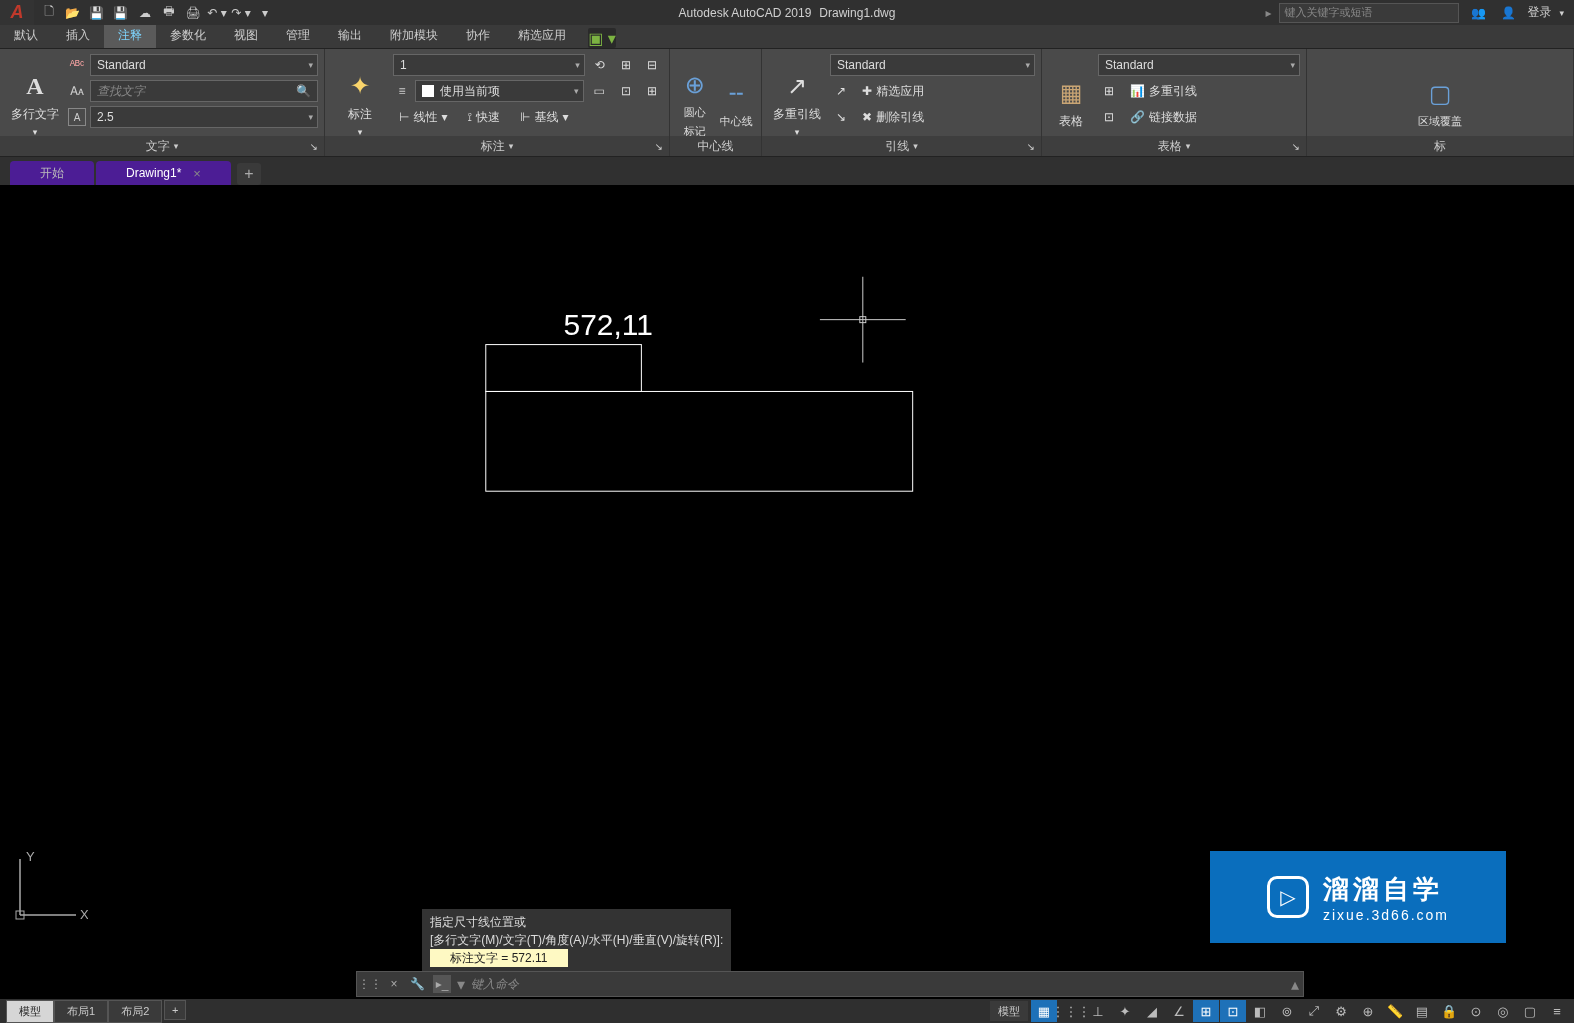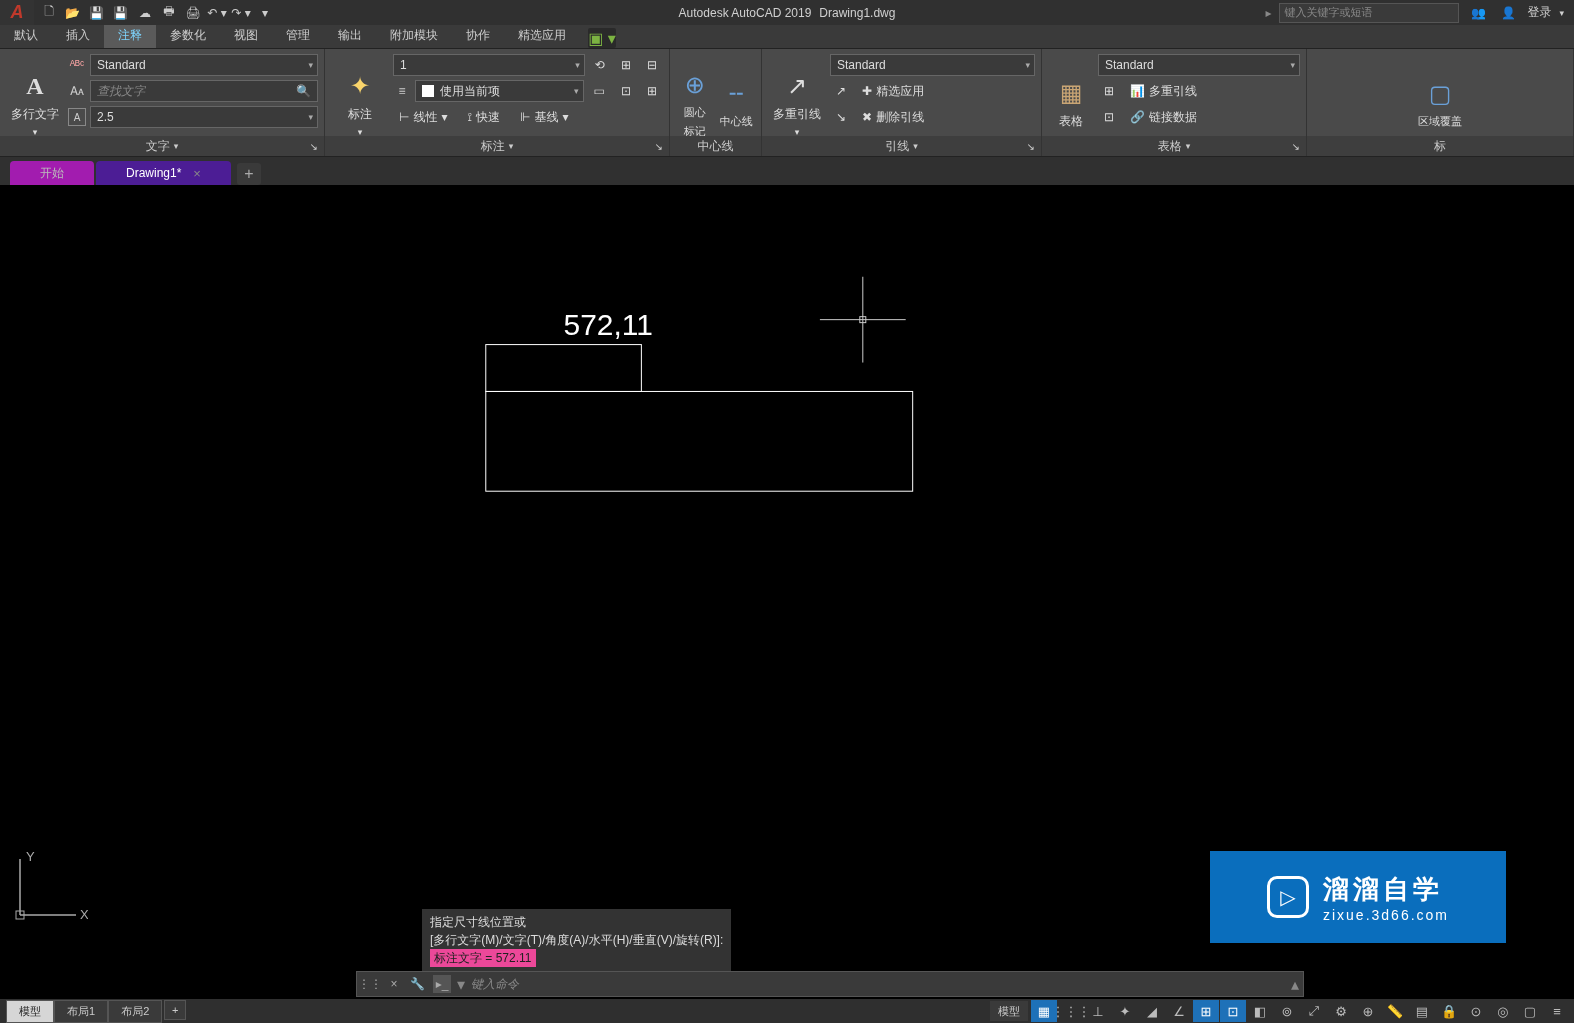--- a/index.html
+++ b/index.html
@@ -26,21 +26,21 @@
 .big-btn{width:58px;display:flex;flex-direction:column;align-items:center;justify-content:center;gap:4px;color:#ddd;font-size:12px;cursor:pointer;padding:4px 0}
 .big-icon{width:32px;height:32px;display:flex;align-items:center;justify-content:center;font-size:24px}
 .row-stack{display:flex;flex-direction:column;gap:2px}
 .ctrl-row{display:flex;align-items:center;gap:4px;height:24px}
 .combo{height:22px;background:#3a3a3a;border:1px solid #666;color:#ddd;font-size:12px;display:flex;align-items:center;padding:0 6px;position:relative}
 .combo .arrow{position:absolute;right:4px;font-size:9px;color:#aaa}
 .small-ico{width:18px;height:18px;display:flex;align-items:center;justify-content:center;color:#ccc;font-size:12px}
 .tool-btn{padding:2px 6px;color:#ddd;font-size:12px;display:flex;align-items:center;gap:4px;cursor:pointer;height:22px}
 
 .filetabs{height:28px;background:#303030;display:flex;align-items:end;padding-left:10px}
-.filetab{height:24px;padding:0 30px;background:#a21caf;color:#bbb;font-size:12px;display:flex;align-items:center;border-radius:4px 4px 0 0;margin-right:2px;cursor:pointer;position:relative}
+.filetab{height:24px;padding:0 30px;background:#4c1d95;color:#bbb;font-size:12px;display:flex;align-items:center;border-radius:4px 4px 0 0;margin-right:2px;cursor:pointer;position:relative}
 .filetab.active{background:#4c1d95;color:#fff}
 .filetab .close{margin-left:12px;color:#888;font-size:13px}
 .filetab-add{width:24px;height:22px;background:#3a3a3a;border-radius:3px;display:flex;align-items:center;justify-content:center;color:#aaa;cursor:pointer;margin-left:4px}
 
 .canvas{position:absolute;top:185px;left:0;right:0;bottom:70px;background:#000}
 .canvas svg{width:100%;height:100%}
 
 .cmd-area{position:absolute;bottom:26px;left:16px;right:0;height:78px}
 .cmd-history{position:absolute;bottom:26px;left:406px;background:rgba(60,60,60,.85);color:#ddd;font-size:12px;font-family:Consolas,monospace;padding:4px 8px;line-height:18px}
 .cmd-line{position:absolute;bottom:0;left:340px;right:270px;height:26px;background:#3a3a3a;border:1px solid #555;display:flex;align-items:center;padding:0 4px;gap:6px}
@@ -319,21 +319,21 @@
     <rect x="8" y="64" width="8" height="8" fill="none" stroke="#aaa"></rect>
     <text x="18" y="14" fill="#aaa" font-size="13">Y</text>
     <text x="72" y="72" fill="#aaa" font-size="13">X</text>
   </svg>
 </div>
 
 <div class="cmd-area">
   <div class="cmd-history">
     <div>指定尺寸线位置或</div>
     <div>[多行文字(M)/文字(T)/角度(A)/水平(H)/垂直(V)/旋转(R)]:</div>
-    <div style="background:#ec4899;color:#222;display:inline-block;padding:0 4px">标注文字 = 572.11</div>
+    <div style="background:#fef9c3;color:#222;display:inline-block;padding:0 20px">标注文字 = 572.11</div>
   </div>
   <div class="cmd-line">
     <span class="cmd-ico">⋮⋮</span>
     <span class="cmd-ico">×</span>
     <span class="cmd-ico">🔧</span>
     <span class="cmd-ico" style="background:#555;padding:0 4px">▸_</span>
     <span style="color:#888">▾</span>
     <span class="cmd-input">键入命令</span>
     <span style="margin-left:auto;color:#888">▴</span>
   </div>

